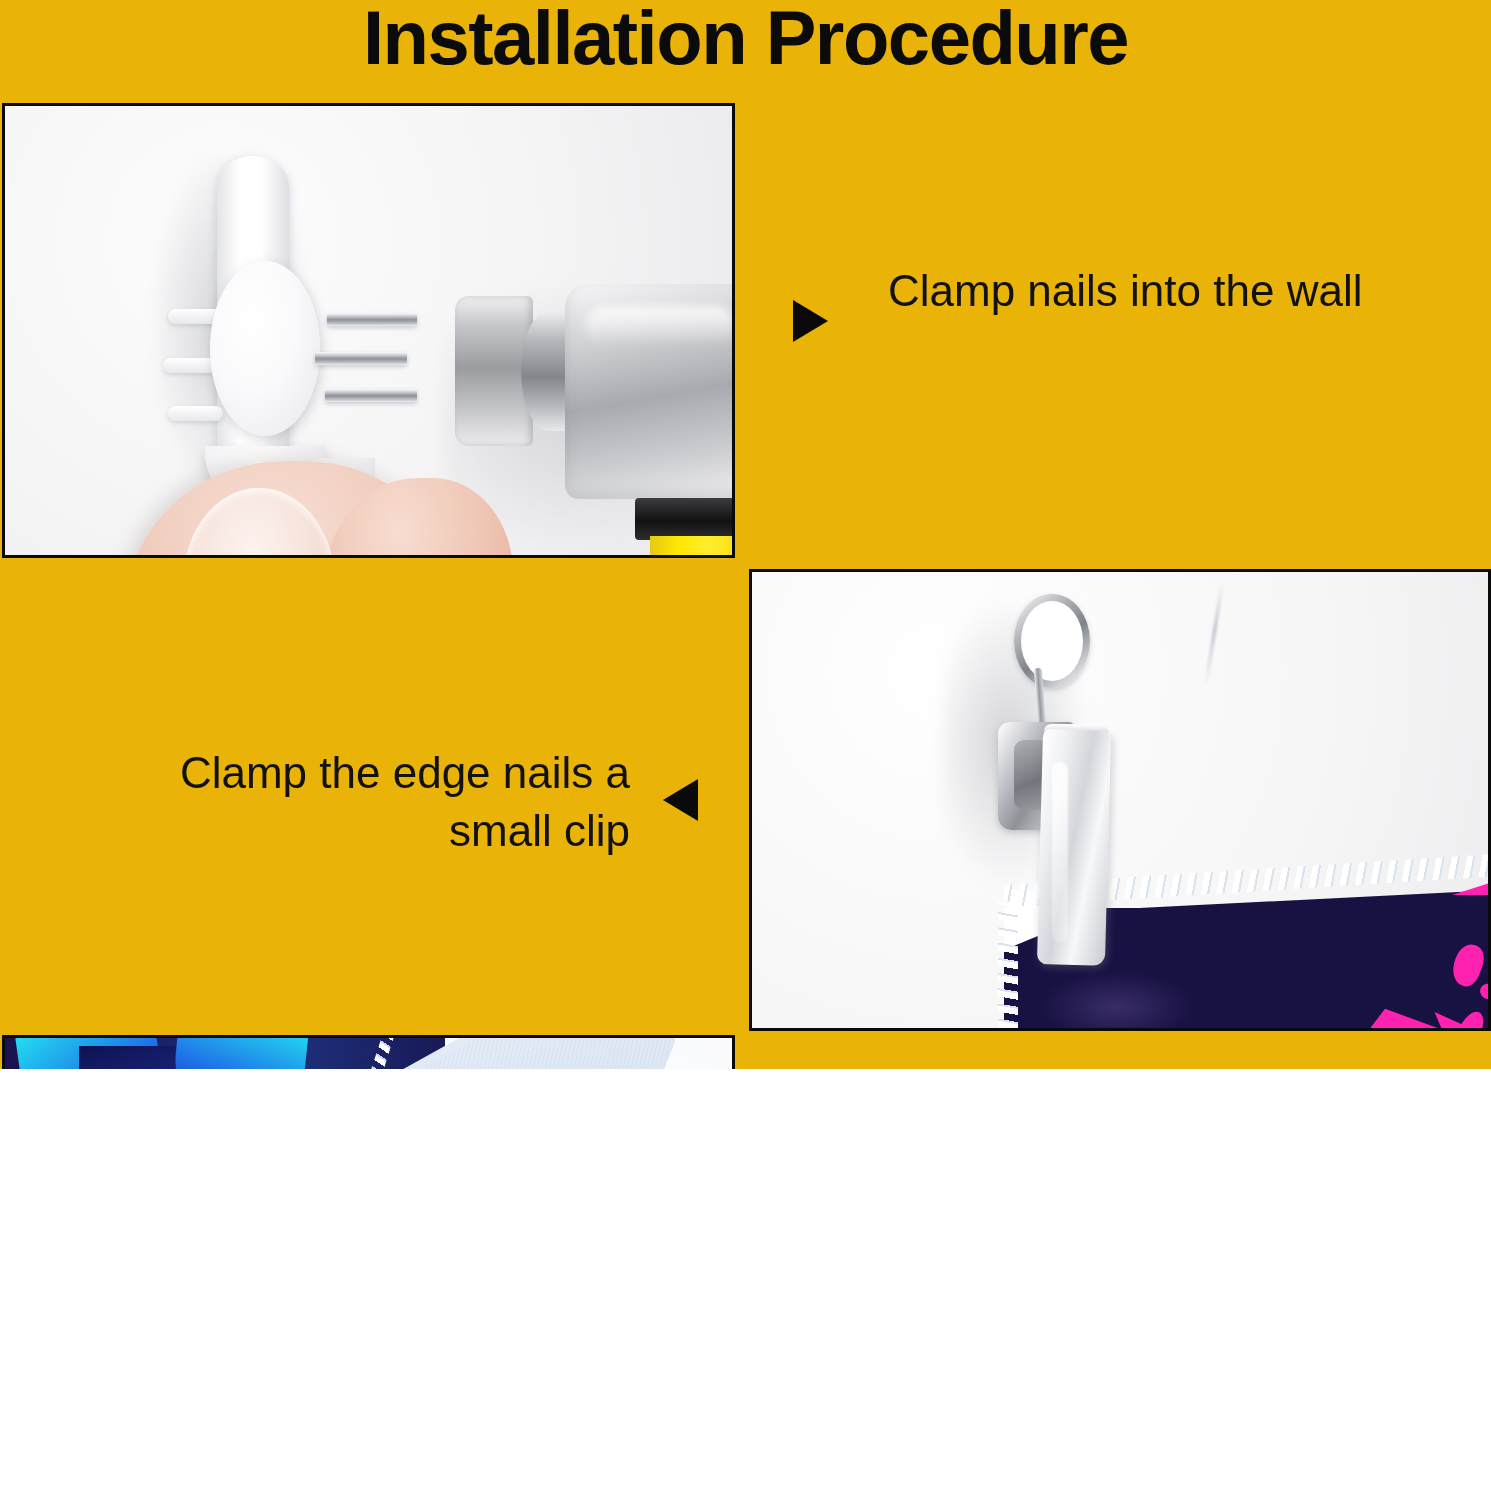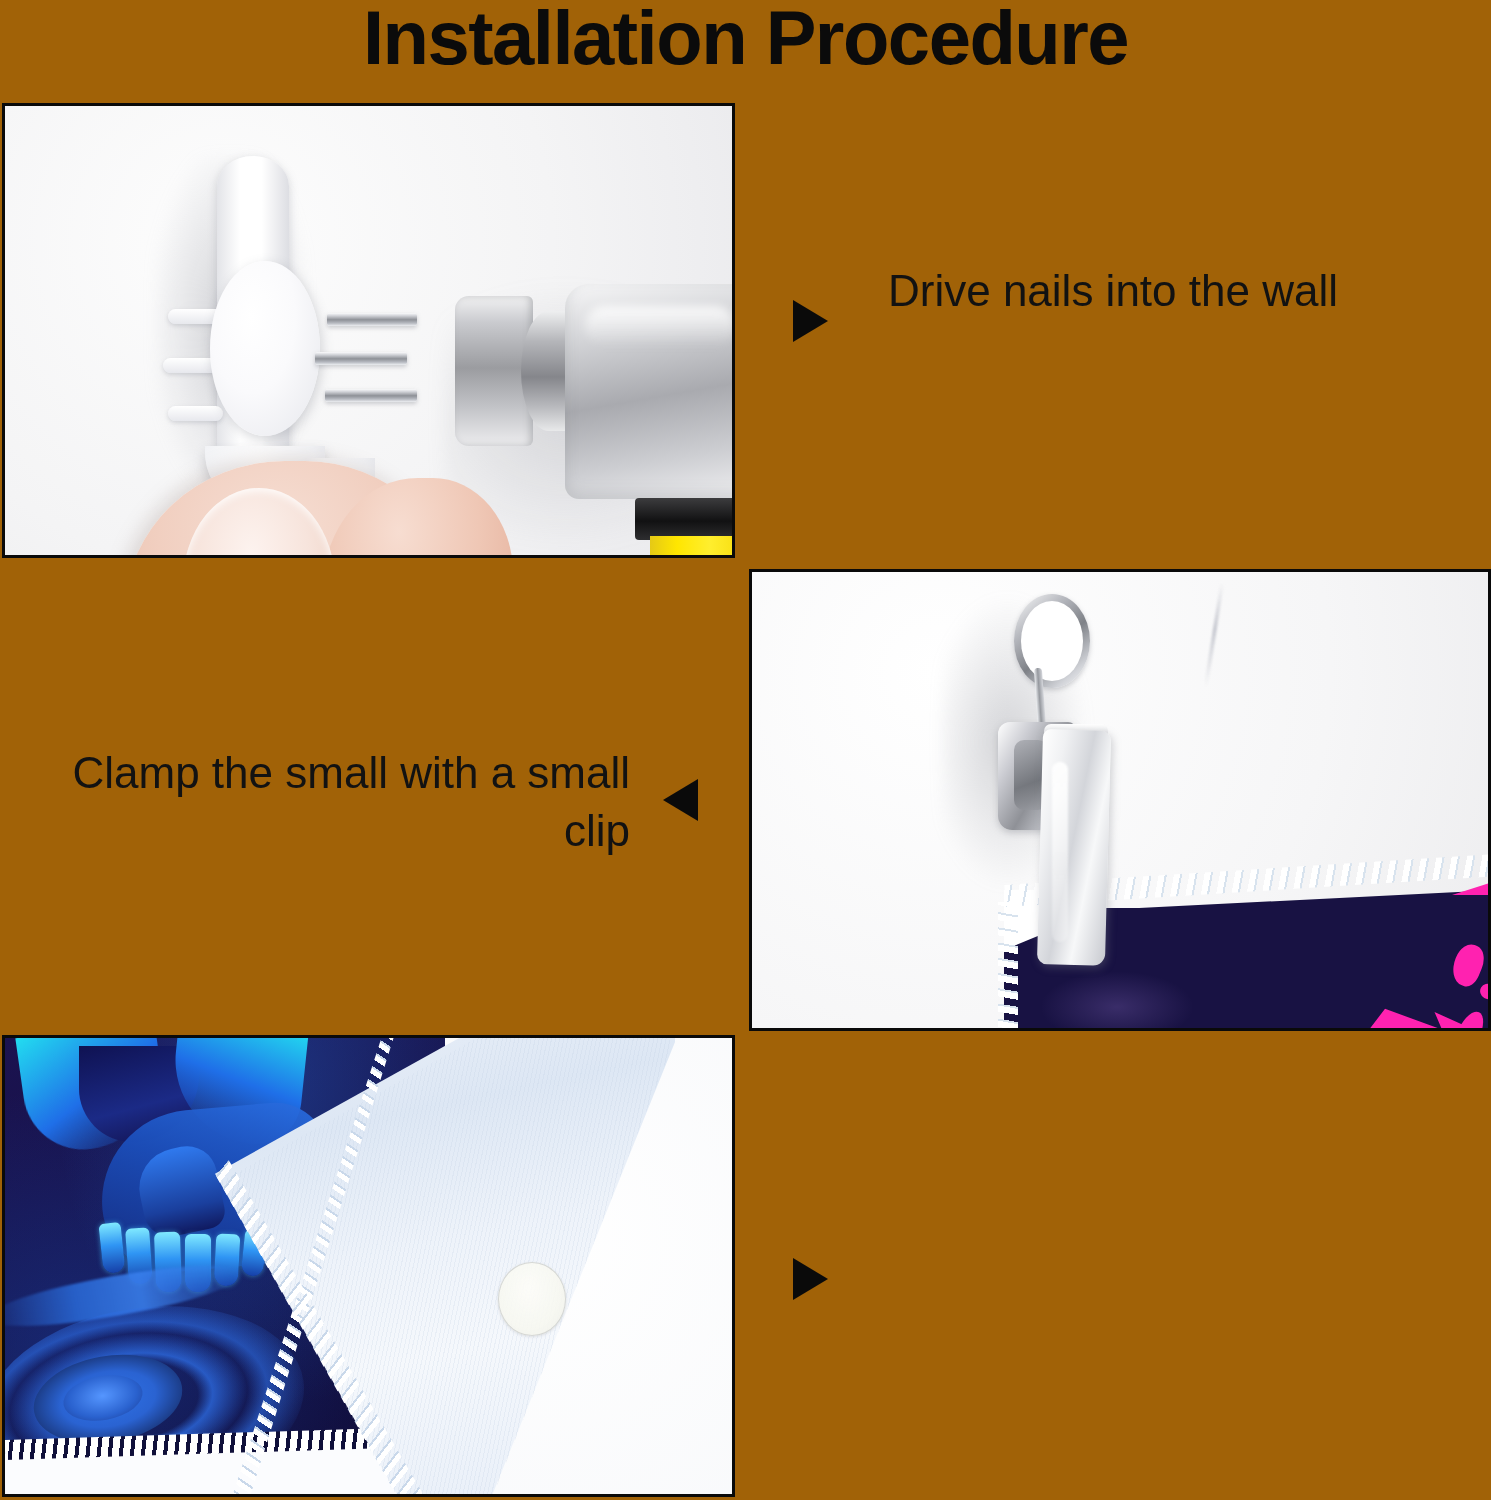--- a/index.html
+++ b/index.html
@@ -6,22 +6,22 @@
     margin: 0;
     padding: 0;
     background: #ffffff;
   }
   body {
     font-family: "Liberation Sans", sans-serif;
   }
   #page {
     position: relative;
     width: 1491px;
-    height: 1500px;
-    background: #a16207;
+    height: 1069px;
+    background: #eab308;
     overflow: hidden;
   }
 
   
   #title {
     position: absolute;
     left: 0;
     top: -4px;
     width: 1491px;
     text-align: center;
@@ -511,20 +511,20 @@
     <div class="pi" id="p3-bottom-stitch"></div>
     <div class="pi" id="p3-fold"></div>
     <div class="pi" id="p3-fold-tex"></div>
     <div class="pi" id="p3-fold-edge-l"></div>
     <div class="pi" id="p3-fold-edge-r"></div>
   </div>
 
   <div class="sticker-dot"></div>
 
   <div class="tri" id="tri-1"></div>
-  <div class="step-text" id="step-1-text">Drive nails into the wall</div>
+  <div class="step-text" id="step-1-text">Clamp nails into the wall</div>
 
   <div class="tri" id="tri-2"></div>
-  <div class="step-text" id="step-2-text">Clamp the small with a small clip</div>
+  <div class="step-text" id="step-2-text">Clamp the edge nails a small clip</div>
 
   <div class="tri" id="tri-3"></div>
 
 </div>
 
 </body></html>

